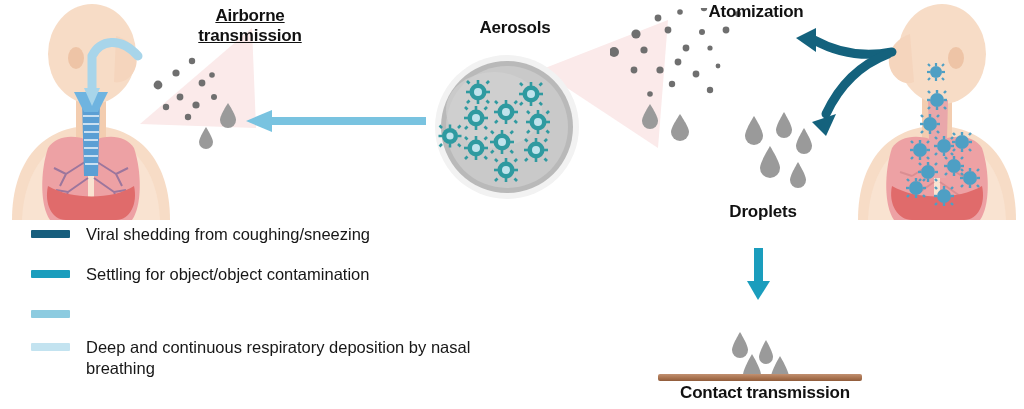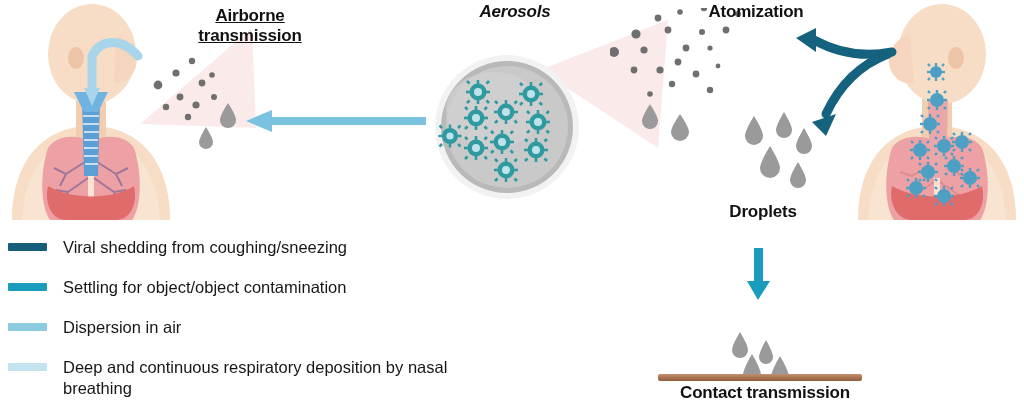--- a/index.html
+++ b/index.html
@@ -16,27 +16,27 @@
   .heading{
     font-weight:bold;
     color:#111111;
     font-size:17px;
     line-height:1.18;
     text-align:center;
     letter-spacing:-0.2px;
     white-space:pre-line;
   }
   #title-airborne{left:160px;top:6px;width:180px;text-decoration:underline;}
-  #title-aerosols{left:440px;top:2px;width:150px;font-style:italic;}
+  #title-aerosols{left:440px;top:18px;width:150px;}
   #title-atomization{left:656px;top:2px;width:200px;}
   #title-droplets{left:678px;top:202px;width:170px;}
   #title-contact{left:630px;top:383px;width:270px;}
 
   
-  #legend{left:0px;top:237px;width:500px;}
+  #legend{left:0px;top:224px;width:500px;padding-left:23px;}
   .legend-row{
     display:flex;align-items:flex-start;
     margin-bottom:19px;
   }
   .legend-row:last-child{margin-bottom:0;}
   .swatch{
     width:39px;height:8px;border-radius:1px;
     margin-top:6px;margin-left:8px;margin-right:16px;
     flex:0 0 auto;
   }
@@ -540,21 +540,20 @@
     <div class="legend-row">
       <div class="swatch" style="background: rgb(23, 94, 125);"></div>
       <div class="legend-label">Viral shedding from coughing/sneezing</div>
     </div>
     <div class="legend-row">
       <div class="swatch" style="background: rgb(26, 157, 189);"></div>
       <div class="legend-label">Settling for object/object contamination</div>
     </div>
     <div class="legend-row">
       <div class="swatch" style="background: rgb(140, 203, 224);"></div>
-      <div class="legend-label">Dispersion in air</div>
     </div>
     <div class="legend-row">
       <div class="swatch" style="background: rgb(195, 227, 240);"></div>
       <div class="legend-label">Deep and continuous respiratory deposition by nasal breathing</div>
     </div>
   </div>
 
 </div>
 
 </body></html>

